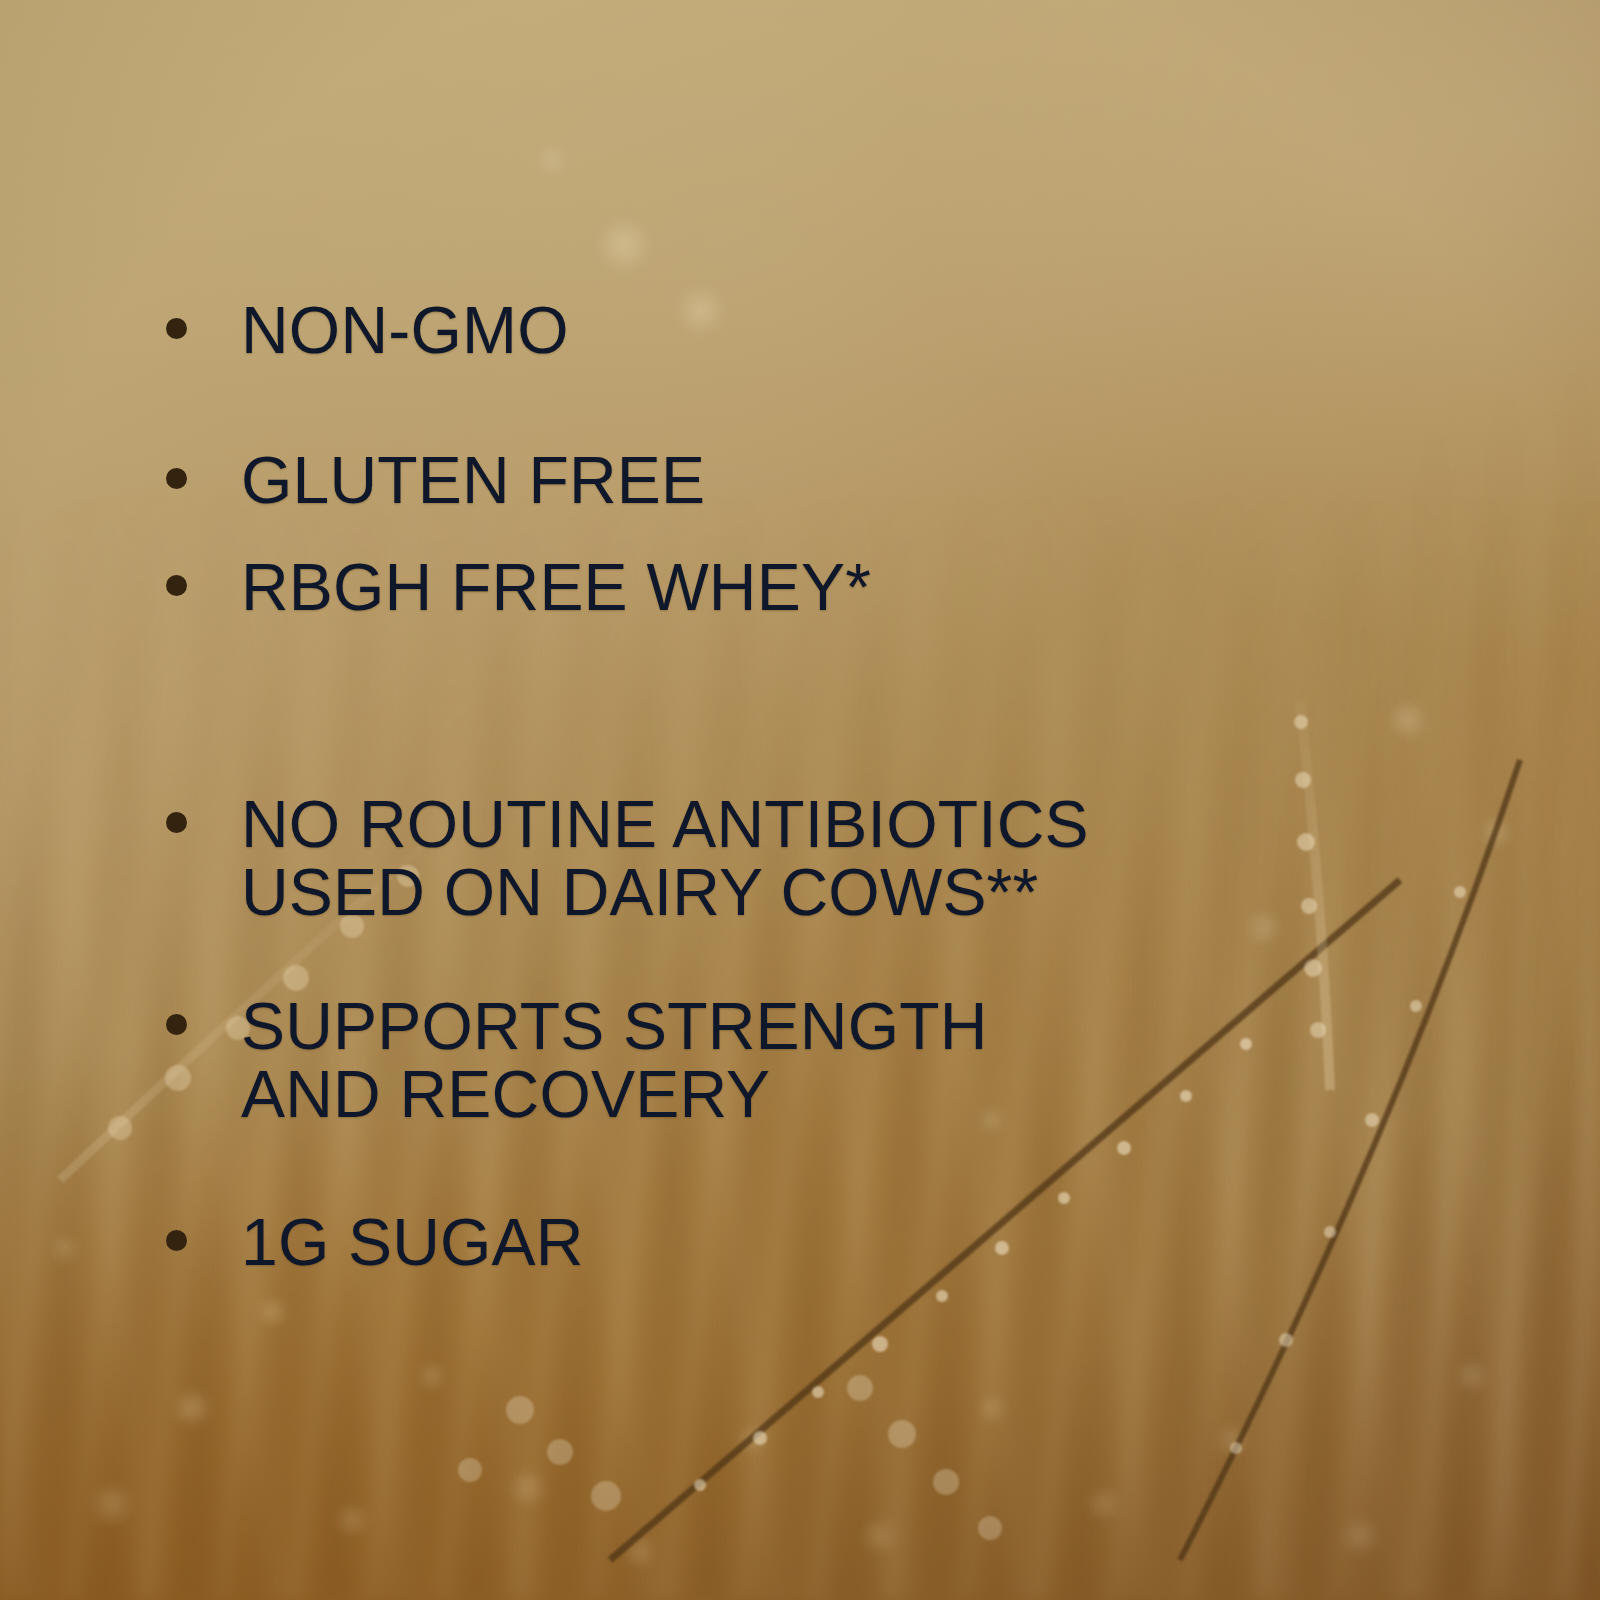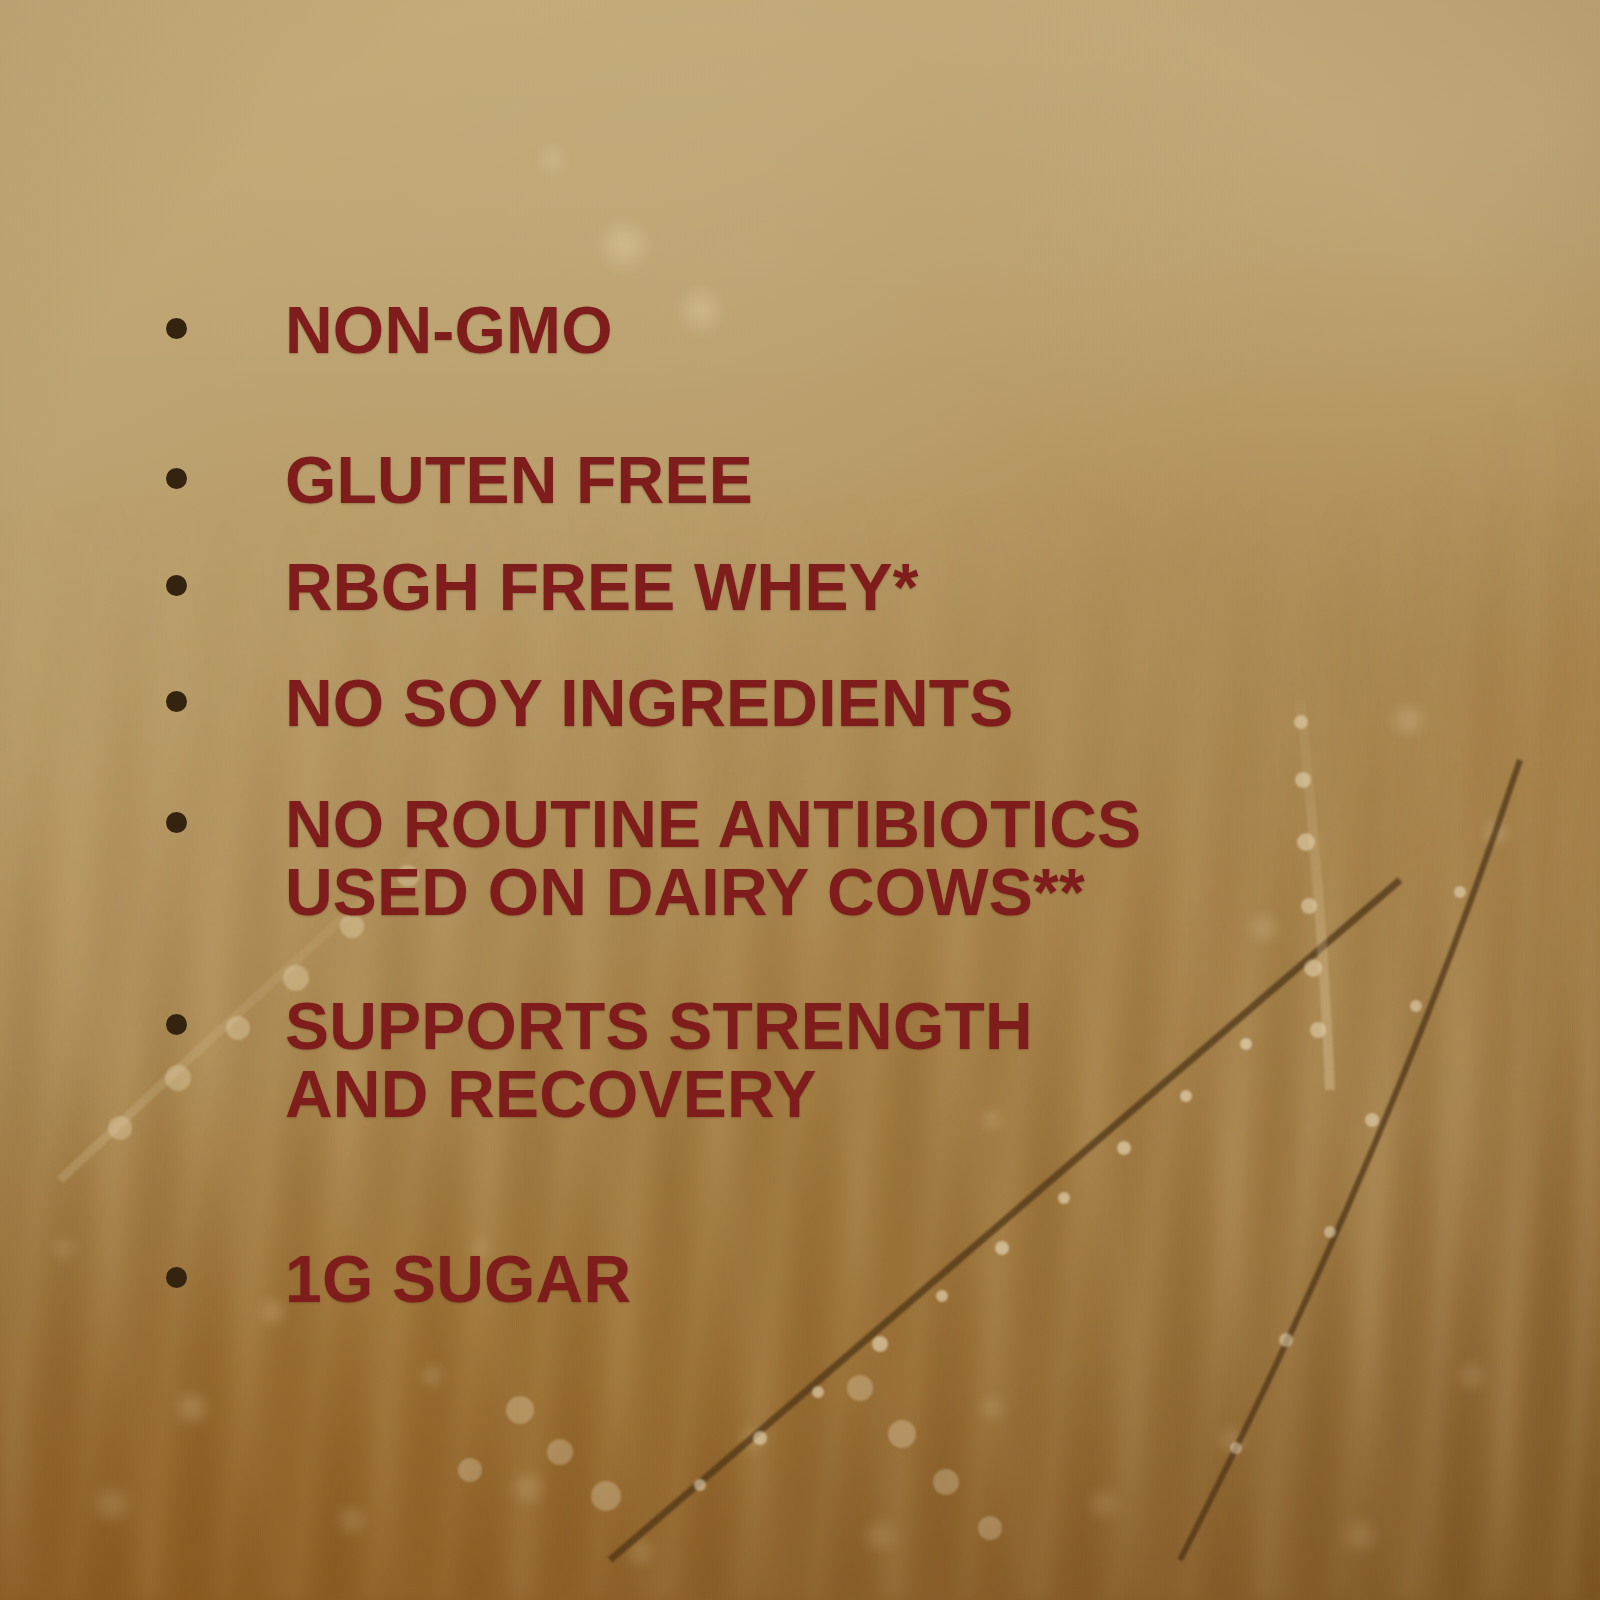--- a/index.html
+++ b/index.html
@@ -144,30 +144,29 @@
   .benefit-bullet {
     flex: 0 0 auto;
     width: 21px;
     height: 21px;
     border-radius: 50%;
     background: #33230f;
     margin-top: 22px;
     margin-right: 54px;
   }
   .benefit-text {
-    color: #7f1d1d;
+    color: #0f172a;
     font-size: 66px;
     line-height: 68px;
-    font-weight: 700;
+    font-weight: 400;
     letter-spacing: 0.2px;
     white-space: pre-line;
     text-transform: uppercase;
     font-stretch: condensed;
     text-shadow: 0 1px 2px rgba(70,42,8,0.30);
-    margin-left: 44px;
   }
 </style>
 </head>
 <body>
 
 <div id="stage">
 
   <div class="bg-layer" id="bg-base"></div>
   <div class="bg-layer" id="bg-glow"></div>
   <div class="bg-layer" id="bg-blades"></div>
@@ -258,36 +257,32 @@
     <li class="benefit-item" style="top:446px">
       <span class="benefit-bullet"></span>
       <span class="benefit-text">GLUTEN FREE</span>
     </li>
 
     <li class="benefit-item" style="top:553px">
       <span class="benefit-bullet"></span>
       <span class="benefit-text">RBGH FREE WHEY*</span>
     </li>
 
-    <li class="benefit-item" style="top:669px">
-      <span class="benefit-bullet"></span>
-      <span class="benefit-text">NO SOY INGREDIENTS</span>
-    </li>
 
     <li class="benefit-item" style="top:992px">
       <span class="benefit-bullet"></span>
       <span class="benefit-text">SUPPORTS STRENGTH
 AND RECOVERY</span>
     </li>
 
     <li class="benefit-item" style="top:790px">
       <span class="benefit-bullet"></span>
       <span class="benefit-text">NO ROUTINE ANTIBIOTICS
 USED ON DAIRY COWS**</span>
     </li>
 
-    <li class="benefit-item" style="top:1245px">
+    <li class="benefit-item" style="top:1208px">
       <span class="benefit-bullet"></span>
       <span class="benefit-text">1G SUGAR</span>
     </li>
 
   </ul>
 </div>
 
 </body></html>

